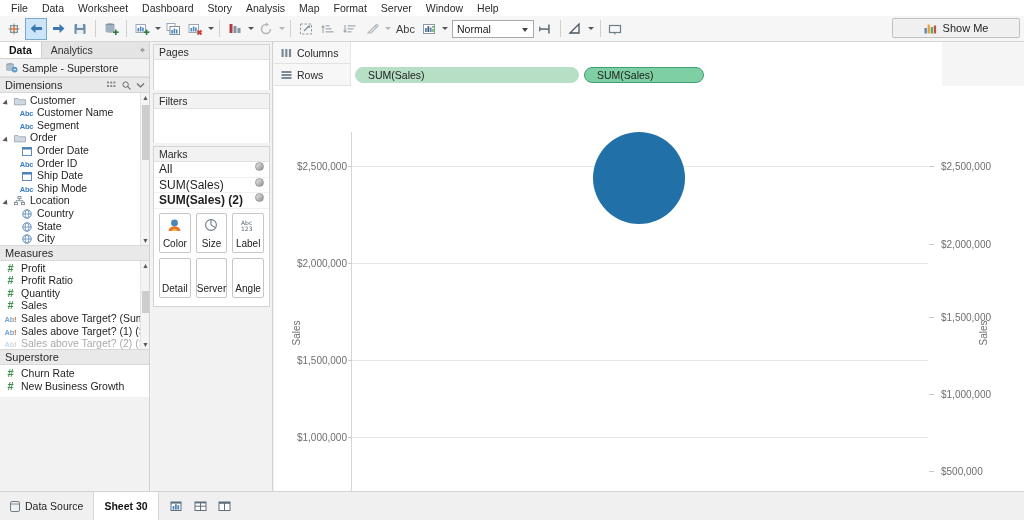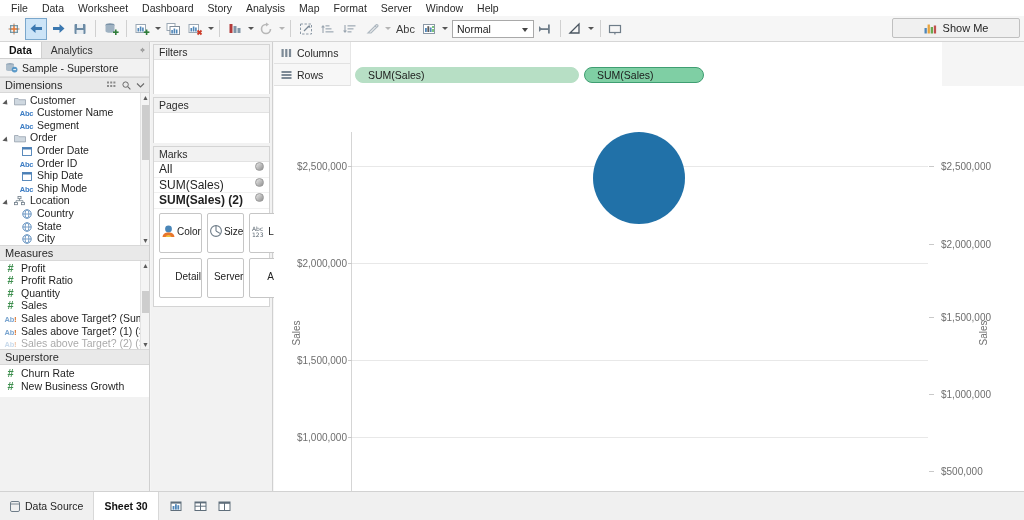--- a/index.html
+++ b/index.html
@@ -158,21 +158,21 @@
     position: absolute; left: 10px; top: 8px; width: 11px; height: 11px; border-radius: 50%;
     background: #9fc3dd; border: 1px solid #6d9bbd; pointer-events: none;
   }
   .pie-glyph::after {
     content:""; position:absolute; left:5px; top:0px; width:6px; height:6px;
     background:#4a86b8; border-radius:0 11px 0 0;
   }
   .btn-grid { display: grid; grid-template-columns: repeat(3, 1fr); gap: 5px; padding: 4px 5px 8px 5px; }
   .mbtn {
     height: 40px; border: 1px solid #c6c6c6; background: #fff; border-radius: 2px;
-    display: flex; flex-direction: row; align-items: center; justify-content: flex-end;
+    display: flex; flex-direction: column; align-items: center; justify-content: flex-end;
     padding-bottom: 3px; font-size: 10px; color: #222;
   }
   .mbtn .gl { flex: 1; display: flex; align-items: center; justify-content: center; }
 
   
   .view {
     position: absolute; top: 42px; left: 274px; width: 668px; height: 449px; background: #ffffff;
   }
   .shelf {
     height: 22px; display: flex; align-items: center; background: #f7f7f7;
@@ -664,28 +664,28 @@
       </div>
       <div class="field-row fr-ind0" style="height:13.5px;">
         <span class="icn icn-hash">#</span>
         <span class="lbl">New Business Growth</span>
       </div>
     </div>
   </div>
 
   <div class="cards">
 
+    <div class="card" style="height:46px;">
+      <div class="card-title">Pages</div>
+      <div class="card-body" style="height:30px;"></div>
+    </div>
+
     <div class="card" style="height:50px;">
       <div class="card-title">Filters</div>
       <div class="card-body" style="height:34px;"></div>
-    </div>
-
-    <div class="card" style="height:46px;">
-      <div class="card-title">Pages</div>
-      <div class="card-body" style="height:30px;"></div>
     </div>
 
     <div class="card">
       <div class="card-title">Marks</div>
       <div class="card-body">
 
         <div class="marks-row">
           <span>All</span>
           <span class="marks-dot"></span>
         </div>

